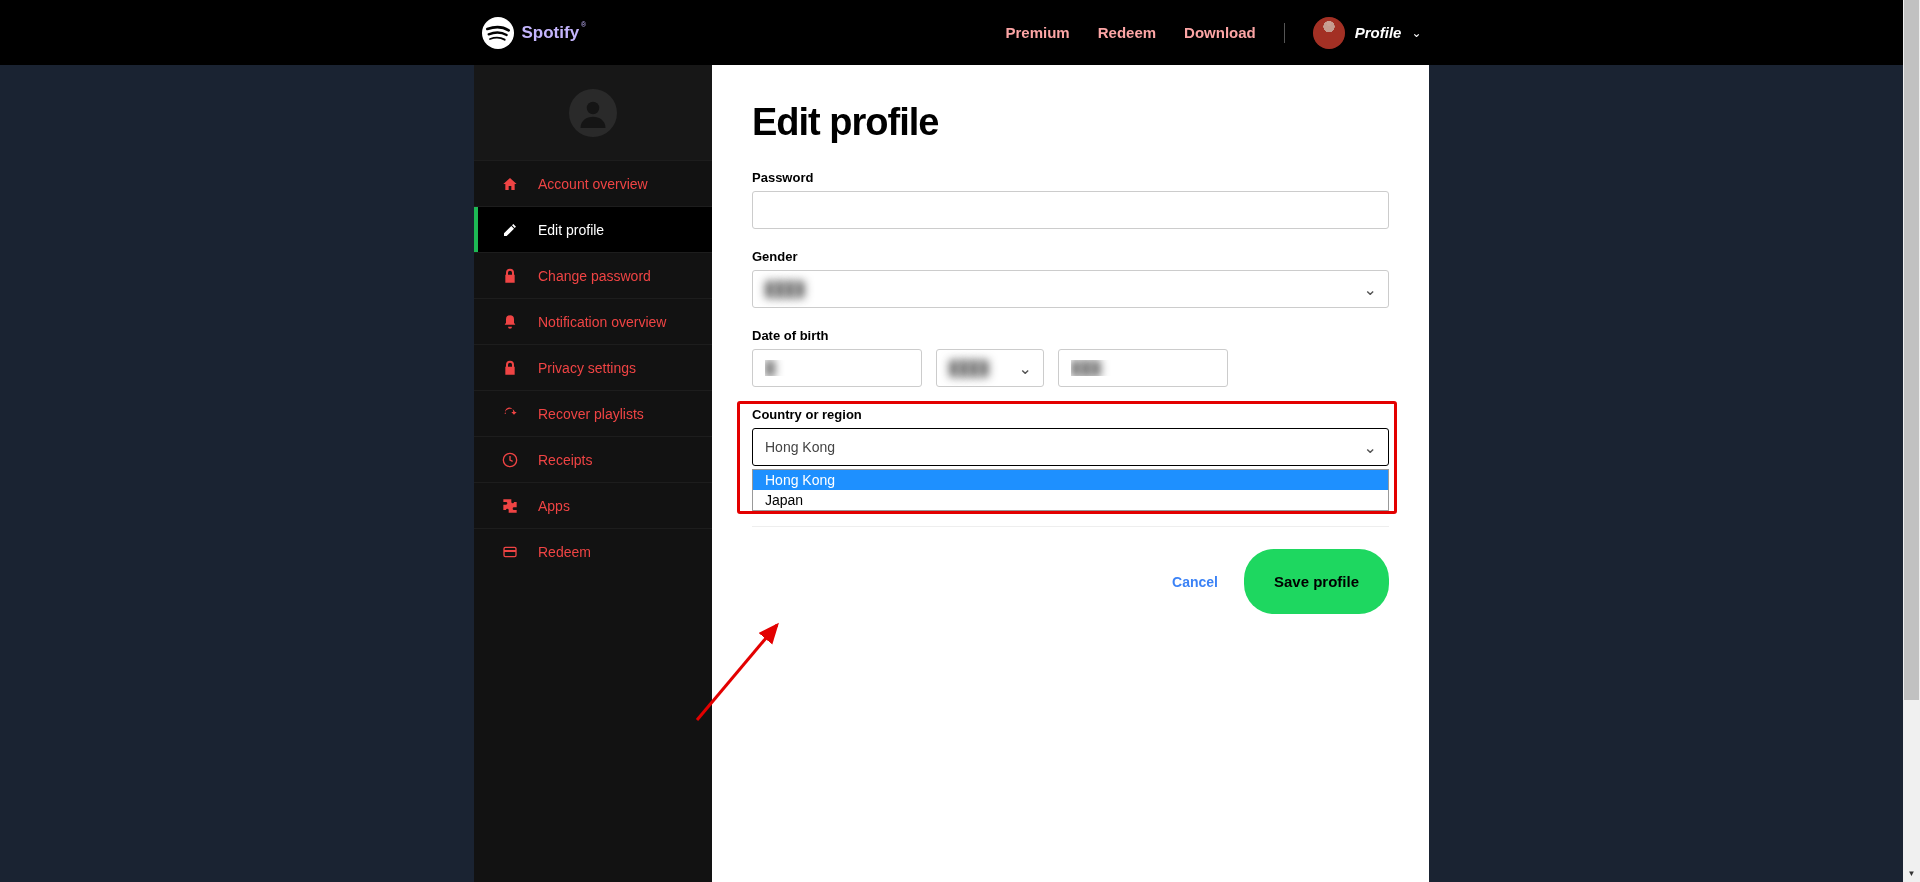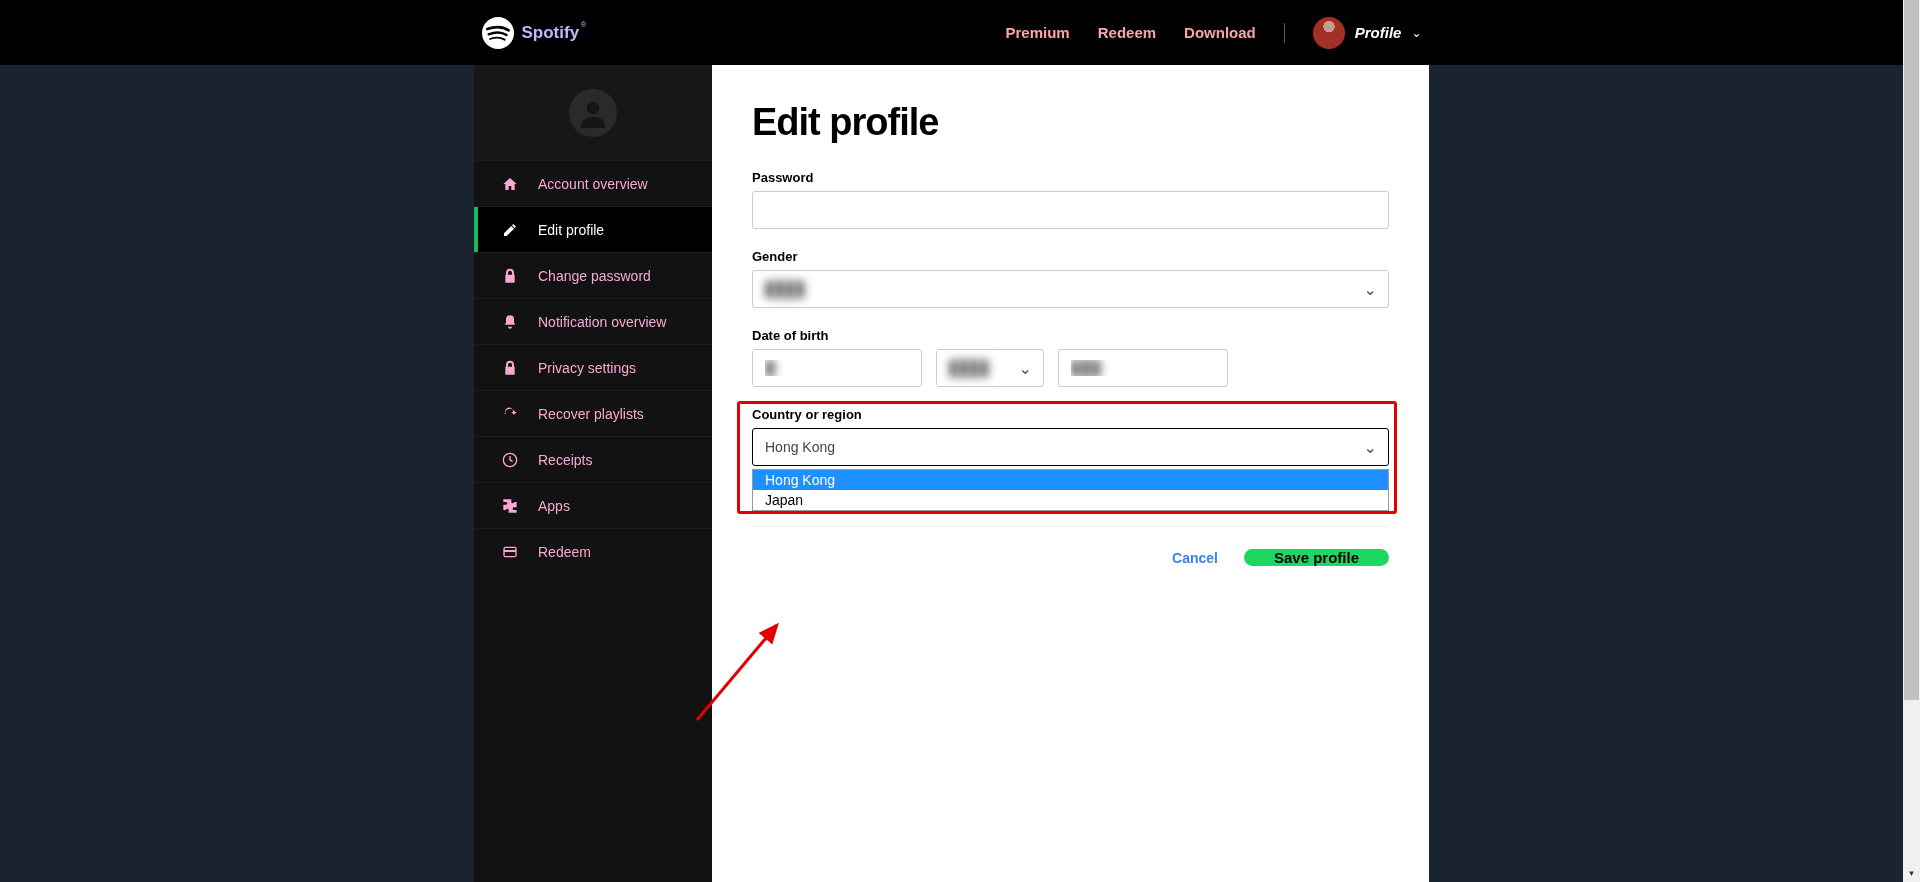--- a/index.html
+++ b/index.html
@@ -28,21 +28,21 @@
   .chev { color:#fff; font-size:12px; }
 
   .content-wrap { position:absolute; left:0; top:65px; width: calc(100% - 17px); bottom:0; display:flex; justify-content:center; }
   .layout { width: 955px; display:flex; }
 
   .sidebar { width: 238px; background: #121212; color:#8a8a8a; }
   .sidebar-avatar-area { height: 95px; display:flex; align-items:center; justify-content:center; background:#171717; }
   .sidebar-avatar { width:48px; height:48px; border-radius:50%; background:#2a2a2a; display:flex; align-items:center; justify-content:center; }
   .sidebar-avatar svg { width:30px; height:30px; fill:#151515; }
 
-  .nav-item { height:46px; border-top:1px solid #1d1d1d; display:flex; align-items:center; padding-left:28px; gap:20px; cursor:pointer; font-size:14px; color:#f9a8d4; position:relative; }
+  .nav-item { height:46px; border-top:1px solid #1d1d1d; display:flex; align-items:center; padding-left:28px; gap:20px; cursor:pointer; font-size:14px; color:#ef4444; position:relative; }
   .nav-item:first-of-type { border-top:1px solid #1d1d1d; }
   .nav-item.active { color:#fff; background:#000; }
   .nav-item.active::before { content:""; position:absolute; left:0; top:0; bottom:0; width:4px; background:#1db954; }
   .nav-item svg { width:16px; height:16px; fill:currentColor; flex:0 0 16px; }
 
   .main { flex:1; background:#fff; padding: 36px 40px 40px 40px; color:#000; position:relative; }
   h1 { font-size: 38px; font-weight: 900; letter-spacing:-1px; margin-bottom: 26px; }
 
   .field-label { font-size:13px; font-weight:700; margin-bottom:6px; color:#000; display:block; }
   .field-group { margin-bottom: 20px; }
@@ -62,21 +62,21 @@
   .highlight-box { position:absolute; left:-15px; top:-6px; right:-8px; height:113px; border:3px solid #e30000; border-radius:3px; pointer-events:none; z-index:5; }
   .country-select { border:1px solid #000; height:38px; }
   .dropdown-panel { position:absolute; left:0; right:0; top:62px; border:1px solid #999; background:#fff; z-index:3; }
   .dropdown-option { padding:2px 12px; font-size:14px; cursor:pointer; }
   .dropdown-option.selected { background:#1e90ff; color:#fff; }
 
   .hr { border:0; border-top:1px solid #eee; margin-top: 60px; }
 
   .button-row { display:flex; justify-content:flex-end; align-items:center; gap:26px; margin-top: 22px; }
   .btn-cancel { color:#3b82f6; font-size:14px; font-weight:700; background:none; border:none; cursor:pointer; }
-  .btn-save { background:#1ed760; color:#000; font-size:15px; font-weight:700; border:none; border-radius:30px; padding: 0 30px; cursor:pointer; }
+  .btn-save { background:#1ed760; color:#000; font-size:15px; font-weight:700; border:none; border-radius:30px; padding: 24px 30px; cursor:pointer; }
 
   
   .annot-arrow { position:absolute; width:120px; height:120px; pointer-events:none; z-index:20; }
 </style>
 </head>
 <body>
 
 <div class="scrollbar-track">
   <div class="scrollbar-thumb"></div>
 </div>

